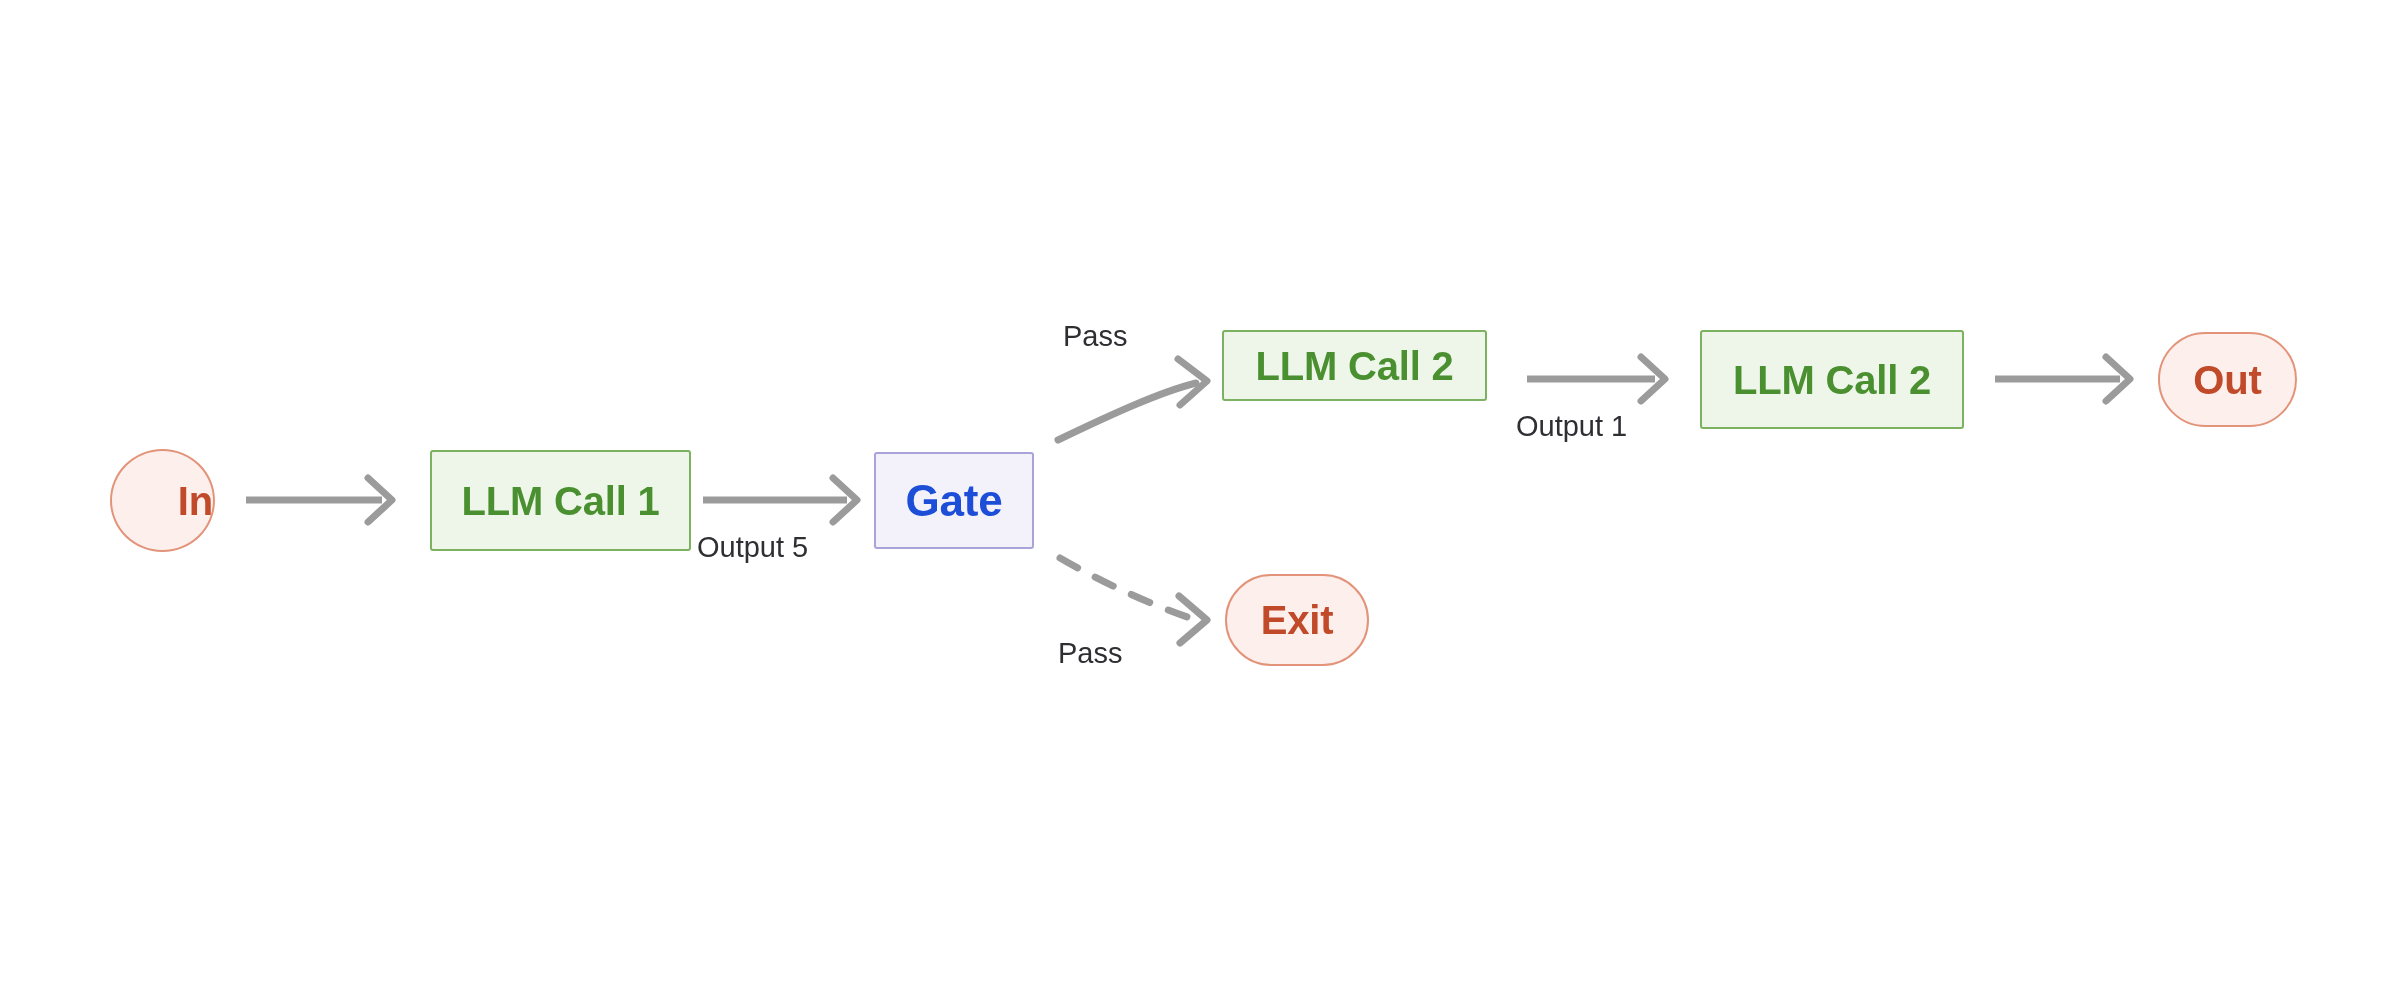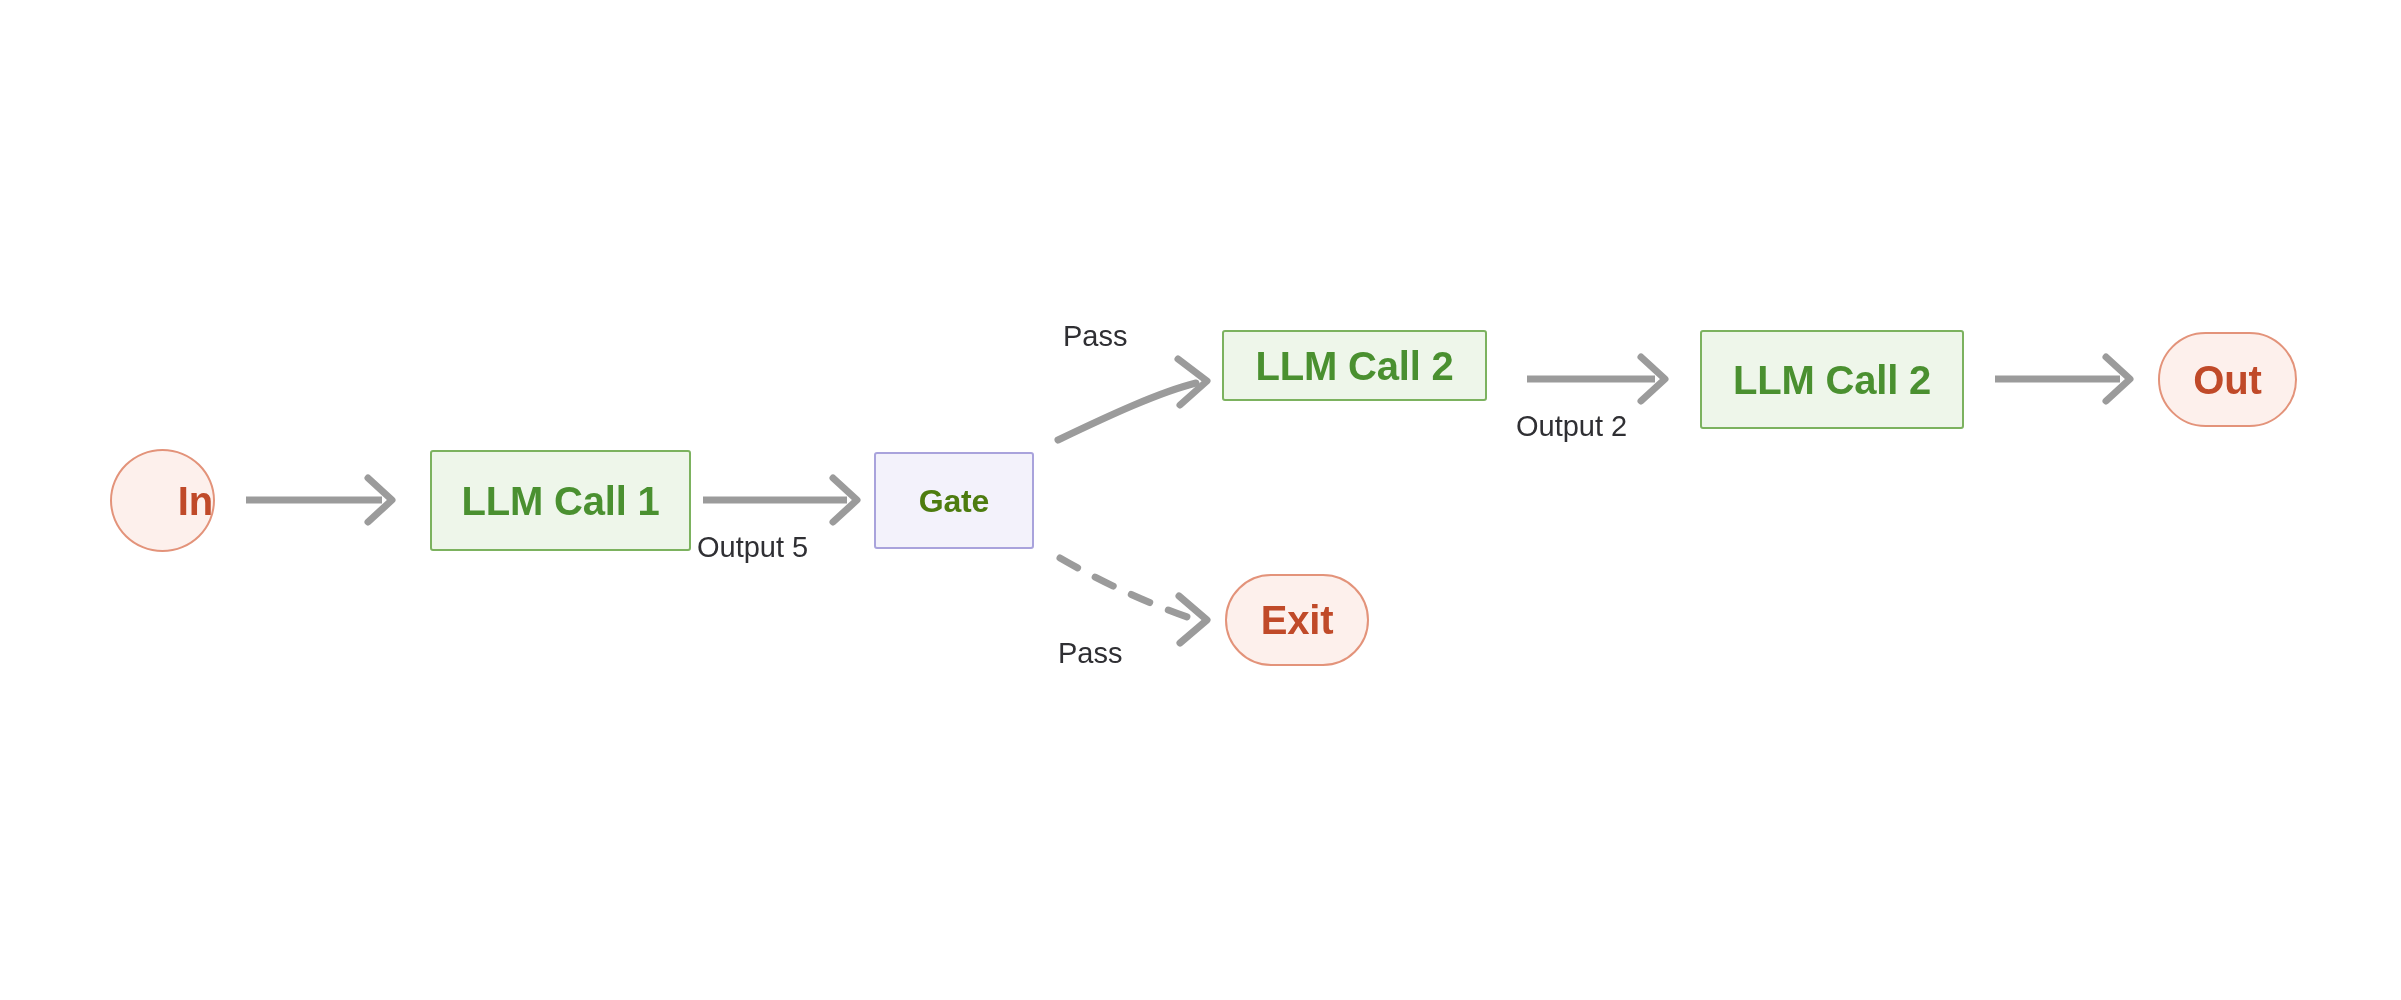--- a/index.html
+++ b/index.html
@@ -58,22 +58,22 @@
     letter-spacing: -0.2px;
   }
 
   
   .node-gate {
     background: #f3f2fb;
     border: 2px solid #a9a3dc;
     border-radius: 3px;
   }
   .node-gate .node-label {
-    color: #4d7c0f;
-    font-size: 32px;
+    color: #1d4ed8;
+    font-size: 44px;
     font-weight: 700;
     letter-spacing: -0.2px;
   }
 
   
   .node-terminal {
     background: #fdf0ec;
     border: 2px solid #e3937a;
   }
   .node-terminal .node-label {
@@ -158,15 +158,15 @@
   <div class="node node-terminal" style="left:2158px; top:332px; width:139px; height:95px; border-radius:48px;">
     <span class="node-label">Out</span>
   </div>
 
   <div class="edge-label" style="left:697px; top:533px;">Output 5</div>
 
   <div class="edge-label" style="left:1063px; top:322px;">Pass</div>
 
   <div class="edge-label" style="left:1058px; top:639px;">Pass</div>
 
-  <div class="edge-label" style="left:1516px; top:412px;">Output 2</div>
+  <div class="edge-label" style="left:1516px; top:412px;">Output 1</div>
 
 </div>
 
 </body></html>

